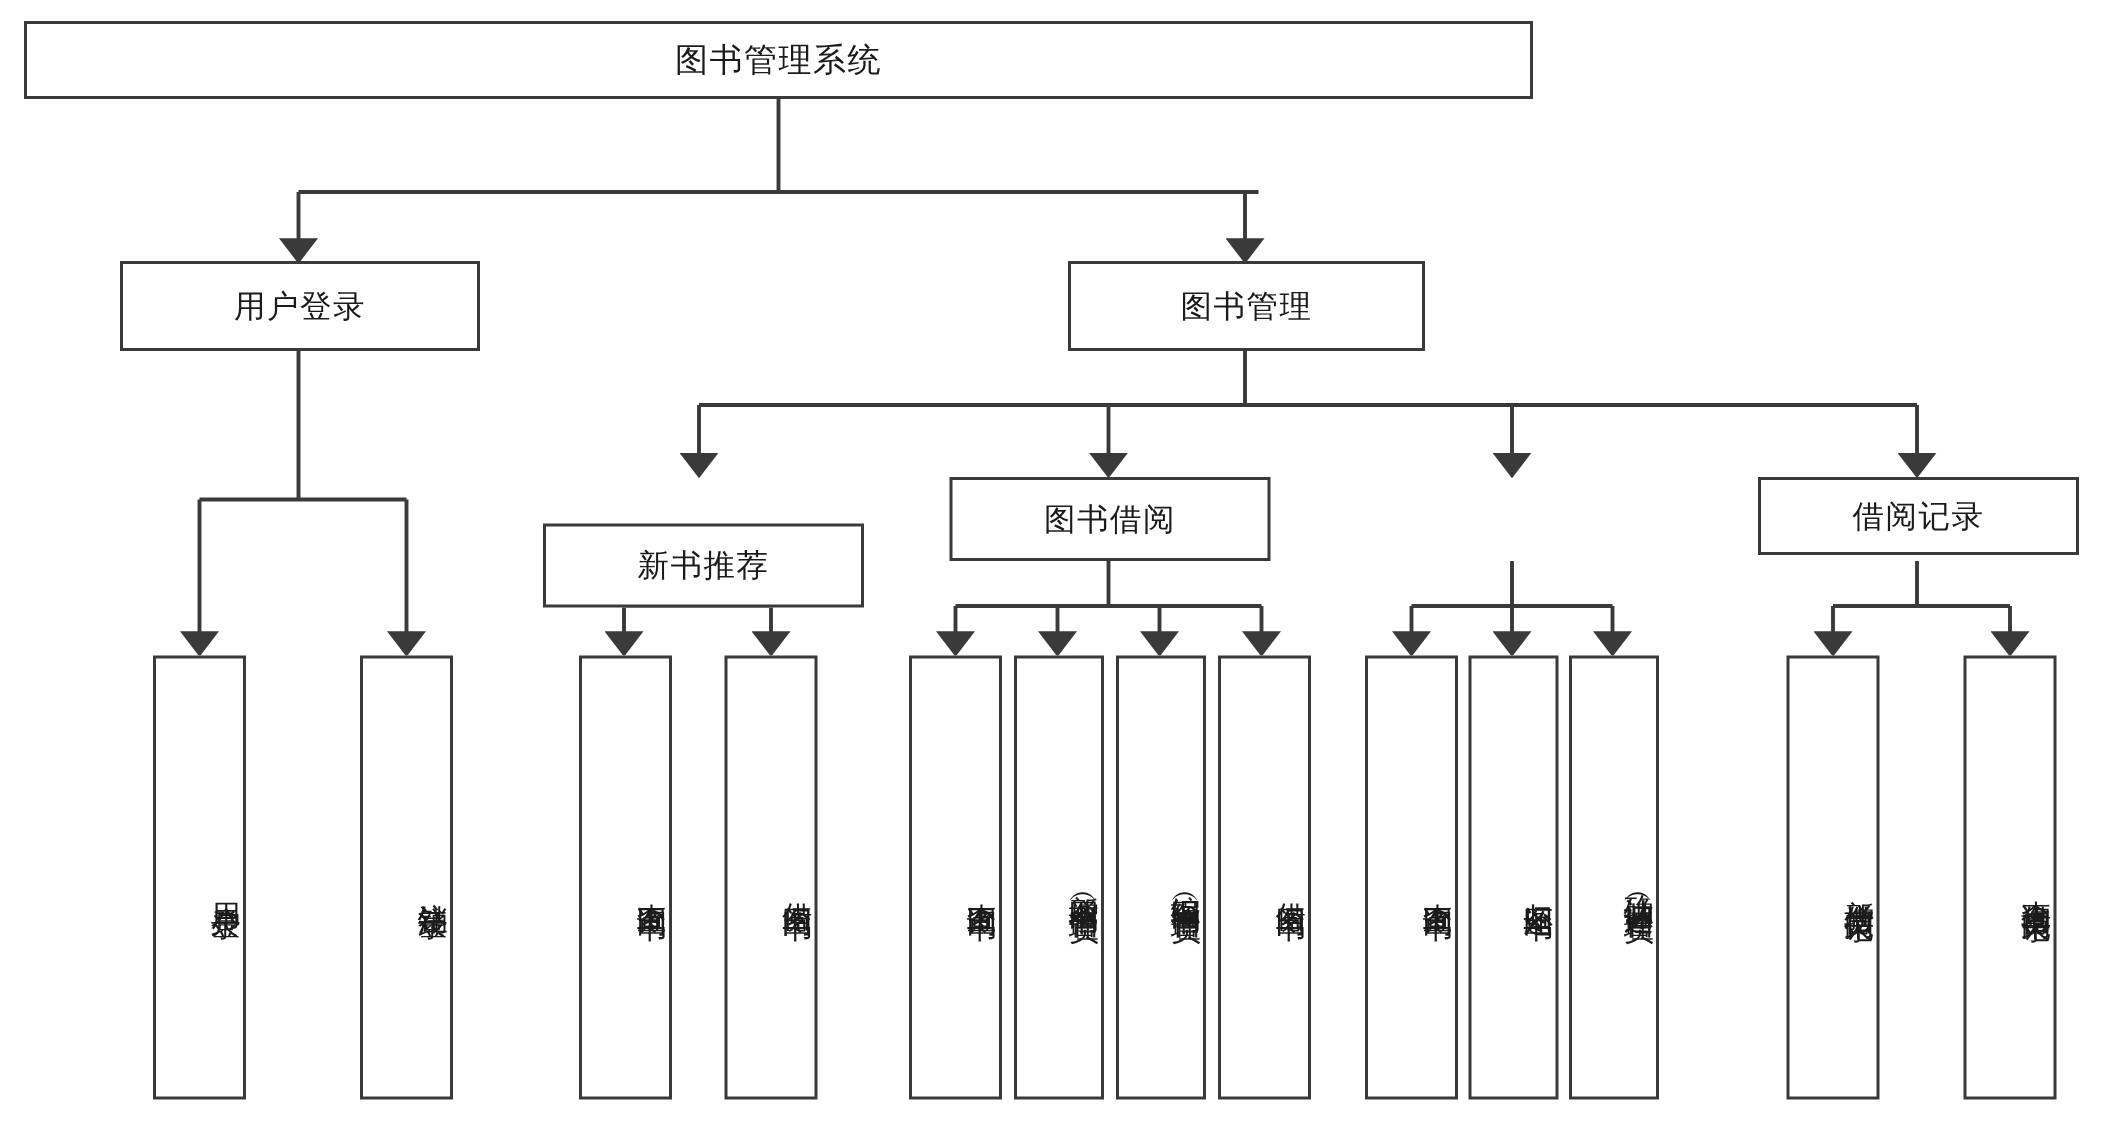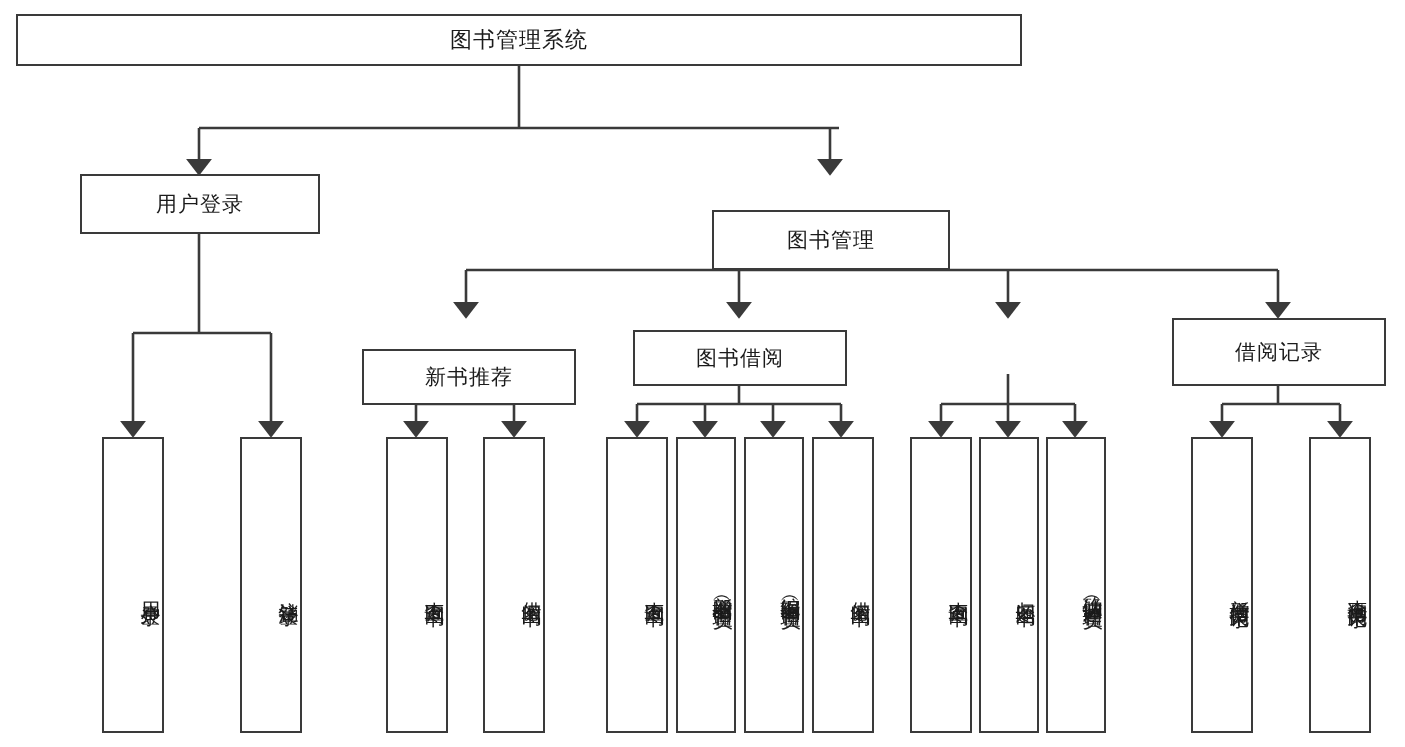--- a/index.html
+++ b/index.html
@@ -121,31 +121,31 @@
     </g>
   </svg>
 
   <div class="node horiz" id="node-root" style="left:16px; top:14px; width:1006px; height:52px;">
     <span>图书管理系统</span>
   </div>
 
   <div class="node horiz" style="left:80px; top:174px; width:240px; height:60px;">
     <span>用户登录</span>
   </div>
-  <div class="node horiz" style="left:712px; top:174px; width:238px; height:60px;margin-top:36px;">
+  <div class="node horiz" style="left:712px; top:174px; width:238px; height:60px;">
     <span>图书管理</span>
   </div>
 
   <div class="node horiz" style="left:362px; top:318px; width:214px; height:56px;margin-top:31px;">
     <span>新书推荐</span>
   </div>
-  <div class="node horiz" style="left:633px; top:330px; width:214px; height:56px;">
+  <div class="node horiz" style="left:633px; top:318px; width:214px; height:56px;">
     <span>图书借阅</span>
   </div>
-  <div class="node horiz" style="left:1172px; top:318px; width:214px; height:68px;">
+  <div class="node horiz" style="left:1172px; top:318px; width:214px; height:52px;">
     <span>借阅记录</span>
   </div>
 
   <div class="node vert" style="left:102px; top:437px; width:62px; height:296px;">
     <span>用户登录</span>
   </div>
   <div class="node vert" style="left:240px; top:437px; width:62px; height:296px;">
     <span>注销登录</span>
   </div>
 

